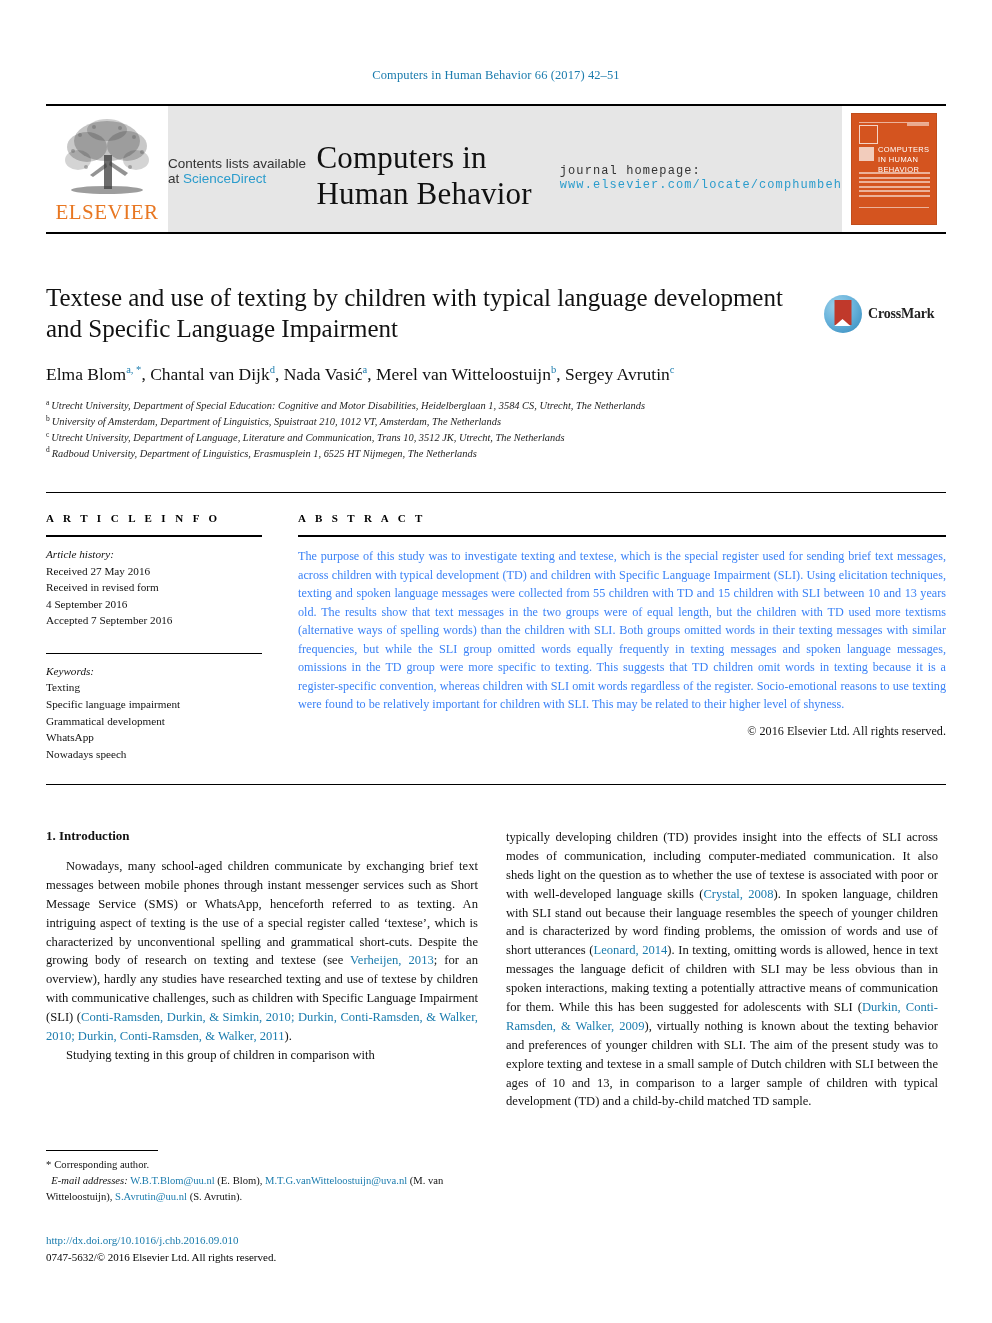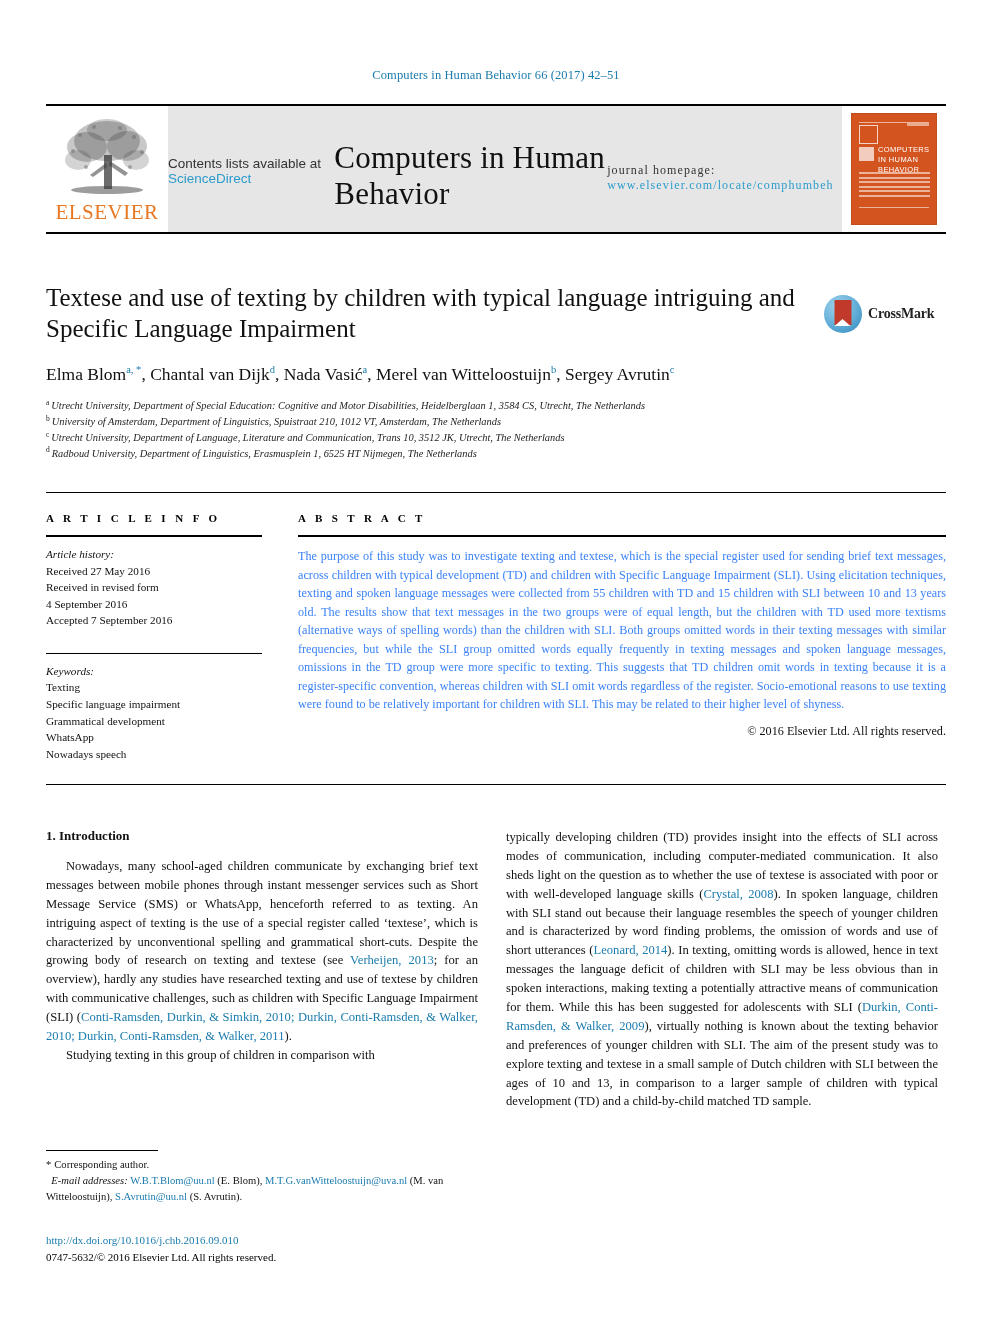--- a/index.html
+++ b/index.html
@@ -88,21 +88,21 @@
     color: #2b9ccc;
   }
   .journal-name {
     font-family: "Liberation Serif", serif;
     font-size: 31px;
     color: #111;
     margin-top: 13px;
     letter-spacing: .2px;
   }
   .homepage-line {
-    font-family: Liberation Serif, serif;
+    font-family: Liberation Mono, monospace;
     font-size: 12px;
     color: #333;
     margin-top: 18px;
     letter-spacing: 1.1px;
   }
   .homepage-line .url {
     color: #2b9ccc;
   }
   .cover-thumb {
     width: 104px;
@@ -463,21 +463,21 @@
   </div>
 
   <div class="crossmark">
     <div class="cm-circle">
       <div class="cm-book"></div>
     </div>
     <div class="cm-text">CrossMark</div>
   </div>
 
   <div class="title-block">
-    <h1 class="art-title">Textese and use of texting by children with typical language intriguing and Specific Language Impairment</h1>
+    <h1 class="art-title">Textese and use of texting by children with typical language development and Specific Language Impairment</h1>
 
     <div class="authors">
       <span>Elma Blom</span><sup>a, *</sup>,
       <span>Chantal van Dijk</span><sup>d</sup>,
       <span>Nada Vasić</span><sup>a</sup>,
       <span>Merel van Witteloostuijn</span><sup>b</sup>,
       <span>Sergey Avrutin</span><sup>c</sup>
     </div>
 
     <div class="affils">

